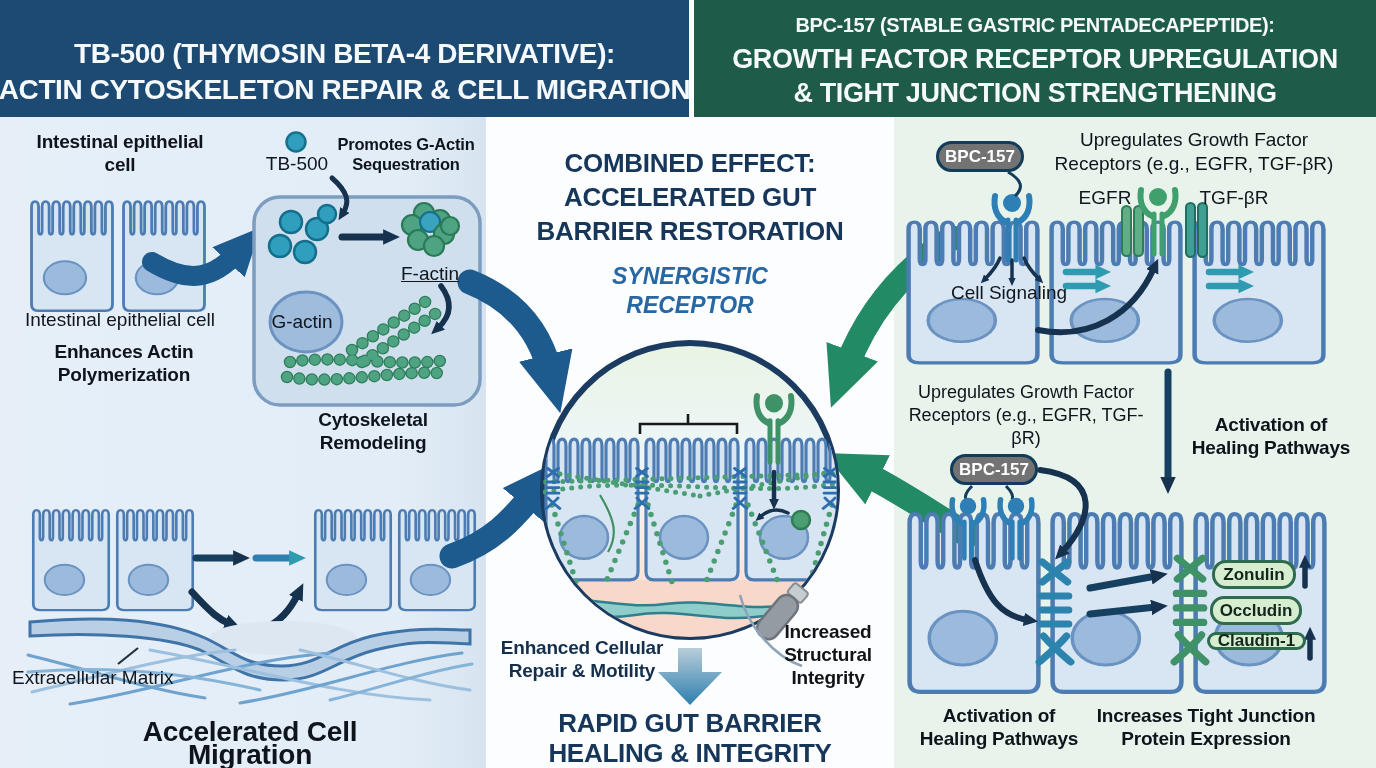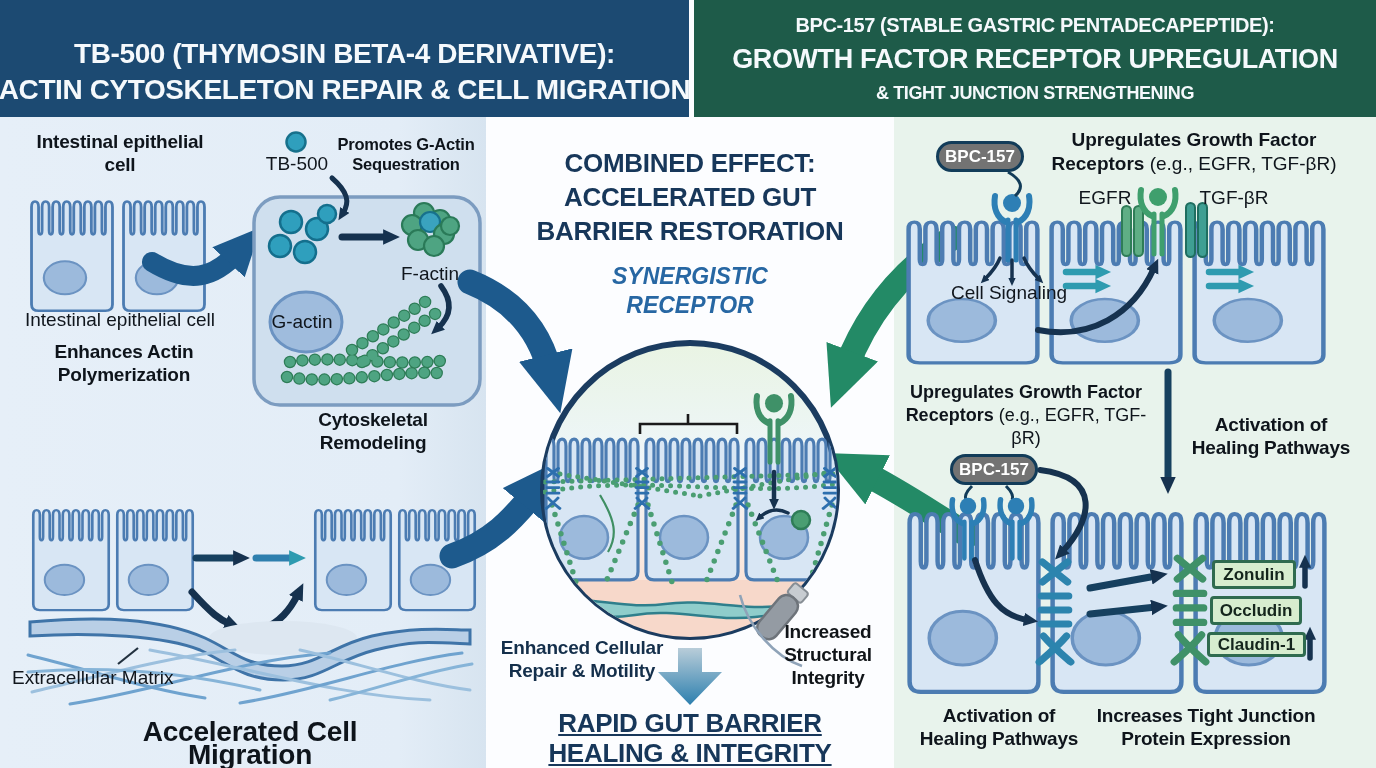--- a/index.html
+++ b/index.html
@@ -1,50 +1,50 @@
 <!DOCTYPE html>
 <html><head>
 <meta charset="utf-8">
 <style>
   html,body{margin:0;padding:0;background:#ffffff;}
   #stage{position:relative;width:1376px;height:768px;overflow:hidden;
          font-family:"Liberation Sans","DejaVu Sans",sans-serif;background:#fcfdff;}
   .abs{position:absolute;}
   .c{text-align:center;}
-  .b{font-weight:bold;}
+  .b{font-weight:normal;}
   .lbl{color:#10161d;font-size:19px;line-height:23px;}
   .lbl-b{color:#0e141b;font-size:19px;line-height:23px;font-weight:bold;letter-spacing:-0.2px;}
   .hdr{display:flex;flex-direction:column;justify-content:center;align-items:center;
        color:#f5f9fc;font-weight:bold;letter-spacing:-0.4px;}
   .hdr .ln{font-size:28px;line-height:36px;white-space:nowrap;}
   .panel{top:117px;height:651px;}
   .navy{color:#17375a;}
   .blue{color:#2767a3;font-style:italic;}
   .pill-blue{background:#737373;border:3px solid #123c59;border-radius:17px;color:#fff;
              font-weight:bold;font-size:17px;display:flex;align-items:center;justify-content:center;
              box-sizing:border-box;}
-  .pill-green{background:#d7edcf;border:3px solid #2f6b4f;border-radius:4px;color:#14251c;
+  .pill-green{background:#d7edcf;border:3px solid #2f6b4f;border-radius:14px;color:#14251c;
               font-weight:bold;font-size:17px;display:flex;align-items:center;justify-content:center;
               box-sizing:border-box;}
   svg{display:block;}
   #scene{pointer-events:none;}
 </style>
 </head>
 <body>
 
 <div id="stage">
 
   <div class="abs hdr" style="left:0;top:0;width:689px;height:144px;background:#1c4a72;">
     <div class="ln">TB-500 (THYMOSIN BETA-4 DERIVATIVE):</div>
     <div class="ln">ACTIN CYTOSKELETON REPAIR &amp; CELL MIGRATION</div>
   </div>
   <div class="abs hdr" style="left:694px;top:0;width:682px;height:117px;background:#1e5b49;">
     <div class="ln" style="font-size:20px;line-height:34px;">BPC-157 (STABLE GASTRIC PENTADECAPEPTIDE):</div>
     <div class="ln" style="font-size:27px;line-height:34px;">GROWTH FACTOR RECEPTOR UPREGULATION</div>
-    <div class="ln" style="font-size:18px;line-height:34px;">&amp; TIGHT JUNCTION STRENGTHENING</div>
+    <div class="ln" style="font-size:27px;line-height:34px;">&amp; TIGHT JUNCTION STRENGTHENING</div>
   </div>
 
   <div class="abs panel" style="left:0;width:486px;background:linear-gradient(90deg,#e6eff8 0%,#e3edf7 82%,#d7e4f0 100%);"></div>
   <div class="abs panel" style="left:486px;width:408px;background:#fcfdff;"></div>
   <div class="abs panel" style="left:894px;width:482px;background:#e8f3ec;"></div>
 
   <svg id="scene" class="abs" style="left:0;top:0;" width="1376" height="768" viewBox="0 0 1376 768">
     <defs>
       <symbol id="cell" viewBox="0 0 100 150" preserveAspectRatio="none" overflow="visible">
         <path fill="#d8e6f4" stroke="#4c7cb2" stroke-width="3.2" stroke-linejoin="round" d="M4,138 L4,14 Q4,7 8,7 Q12,7 12,14 L12,44 Q12,49 14,49 Q16,49 16,44 L16,14 Q16,7 20,7 Q24,7 24,14 L24,44 Q24,49 26,49 Q28,49 28,44 L28,14 Q28,7 32,7 Q36,7 36,14 L36,44 Q36,49 38,49 Q40,49 40,44 L40,14 Q40,7 44,7 Q48,7 48,14 L48,44 Q48,49 50,49 Q52,49 52,44 L52,14 Q52,7 56,7 Q60,7 60,14 L60,44 Q60,49 62,49 Q64,49 64,44 L64,14 Q64,7 68,7 Q72,7 72,14 L72,44 Q72,49 74,49 Q76,49 76,44 L76,14 Q76,7 80,7 Q84,7 84,14 L84,44 Q84,49 86,49 Q88,49 88,44 L88,14 Q88,7 92,7 Q96,7 96,14 L96,138 Q96,146 88,146 L12,146 Q4,146 4,138 Z"></path>
@@ -261,54 +261,54 @@
       <path d="M1310,658 L1310,636" stroke="#16324f" stroke-width="5.5" stroke-linecap="round" marker-end="url(#mDark)"></path>
     </g>
   </svg>
 
   <div class="abs c lbl-b" style="left:22px;top:130px;width:196px;">Intestinal epithelial cell</div>
   <div class="abs c lbl" style="left:6px;top:308px;width:228px;">Intestinal epithelial cell</div>
   <div class="abs c lbl-b" style="left:36px;top:340px;width:176px;">Enhances Actin Polymerization</div>
   <div class="abs c lbl" style="left:256px;top:152px;width:82px;">TB-500</div>
   <div class="abs c lbl-b" style="left:330px;top:134px;width:152px;font-size:16.5px;line-height:20px;">Promotes G-Actin Sequestration</div>
   <div class="abs c lbl" style="left:260px;top:262px;width:84px;margin-top:48px;">G-actin</div>
-  <div class="abs c lbl" style="left:388px;top:262px;width:84px;">F-actin</div>
+  <div class="abs c lbl" style="left:388px;top:262px;width:84px;text-decoration:underline;">F-actin</div>
   <div class="abs c lbl-b" style="left:308px;top:408px;width:130px;">Cytoskeletal Remodeling</div>
   <div class="abs lbl" style="left:12px;top:666px;width:190px;">Extracellular Matrix</div>
   <div class="abs c lbl-b" style="left:95px;top:720px;width:310px;font-size:28px;">Accelerated Cell Migration</div>
 
   <div class="abs c navy" style="left:520px;top:146px;width:340px;font-weight:bold;font-size:26px;line-height:34px;letter-spacing:-0.3px;">
     <div>COMBINED EFFECT:</div>
     <div>ACCELERATED GUT</div>
     <div>BARRIER RESTORATION</div>
   </div>
   <div class="abs c blue" style="left:560px;top:262px;width:260px;font-weight:bold;font-size:23px;line-height:29px;">
     <div>SYNERGISTIC</div>
     <div>RECEPTOR</div>
   </div>
   <div class="abs c lbl-b" style="left:492px;top:636px;width:180px;color:#142f4b;">Enhanced Cellular Repair &amp; Motility</div>
   <div class="abs c lbl-b" style="left:772px;top:620px;width:112px;color:#101418;">Increased Structural Integrity</div>
-  <div class="abs c navy" style="left:525px;top:708px;width:330px;font-weight:bold;font-size:26px;line-height:30px;letter-spacing:-0.3px;text-decoration:underline;">
+  <div class="abs c navy" style="left:525px;top:708px;width:330px;font-weight:bold;font-size:26px;line-height:30px;letter-spacing:-0.3px;">
     <div>RAPID GUT BARRIER</div>
     <div>HEALING &amp; INTEGRITY</div>
   </div>
 
   <div class="abs pill-blue" style="left:936px;top:141px;width:88px;height:31px;">BPC-157</div>
   <div class="abs c" style="left:1048px;top:128px;width:292px;font-size:19px;line-height:24px;color:#0e141b;">
     <span class="b">Upregulates Growth Factor Receptors</span>
     <span>(e.g., EGFR, TGF-βR)</span>
   </div>
   <div class="abs c lbl" style="left:1076px;top:186px;width:58px;">EGFR</div>
   <div class="abs c lbl" style="left:1190px;top:186px;width:88px;">TGF-βR</div>
   <div class="abs c lbl" style="left:934px;top:281px;width:150px;">Cell Signaling</div>
   <div class="abs c" style="left:895px;top:381px;width:262px;font-size:18px;line-height:23px;color:#0e141b;">
     <span class="b">Upregulates Growth Factor Receptors</span>
     <span>(e.g., EGFR, TGF-βR)</span>
   </div>
   <div class="abs c lbl-b" style="left:1186px;top:413px;width:170px;">Activation of Healing Pathways</div>
   <div class="abs pill-blue" style="left:950px;top:454px;width:88px;height:31px;">BPC-157</div>
   <div class="abs pill-green" style="left:1212px;top:560px;width:84px;height:29px;">Zonulin</div>
   <div class="abs pill-green" style="left:1210px;top:596px;width:92px;height:29px;">Occludin</div>
-  <div class="abs pill-green" style="left:1207px;top:632px;width:99px;height:25px;">Claudin-1</div>
+  <div class="abs pill-green" style="left:1207px;top:632px;width:99px;height:18px;">Claudin-1</div>
   <div class="abs c lbl-b" style="left:910px;top:704px;width:178px;">Activation of Healing Pathways</div>
   <div class="abs c lbl-b" style="left:1086px;top:704px;width:240px;">Increases Tight Junction Protein Expression</div>
 
 </div>
 
 </body></html>

